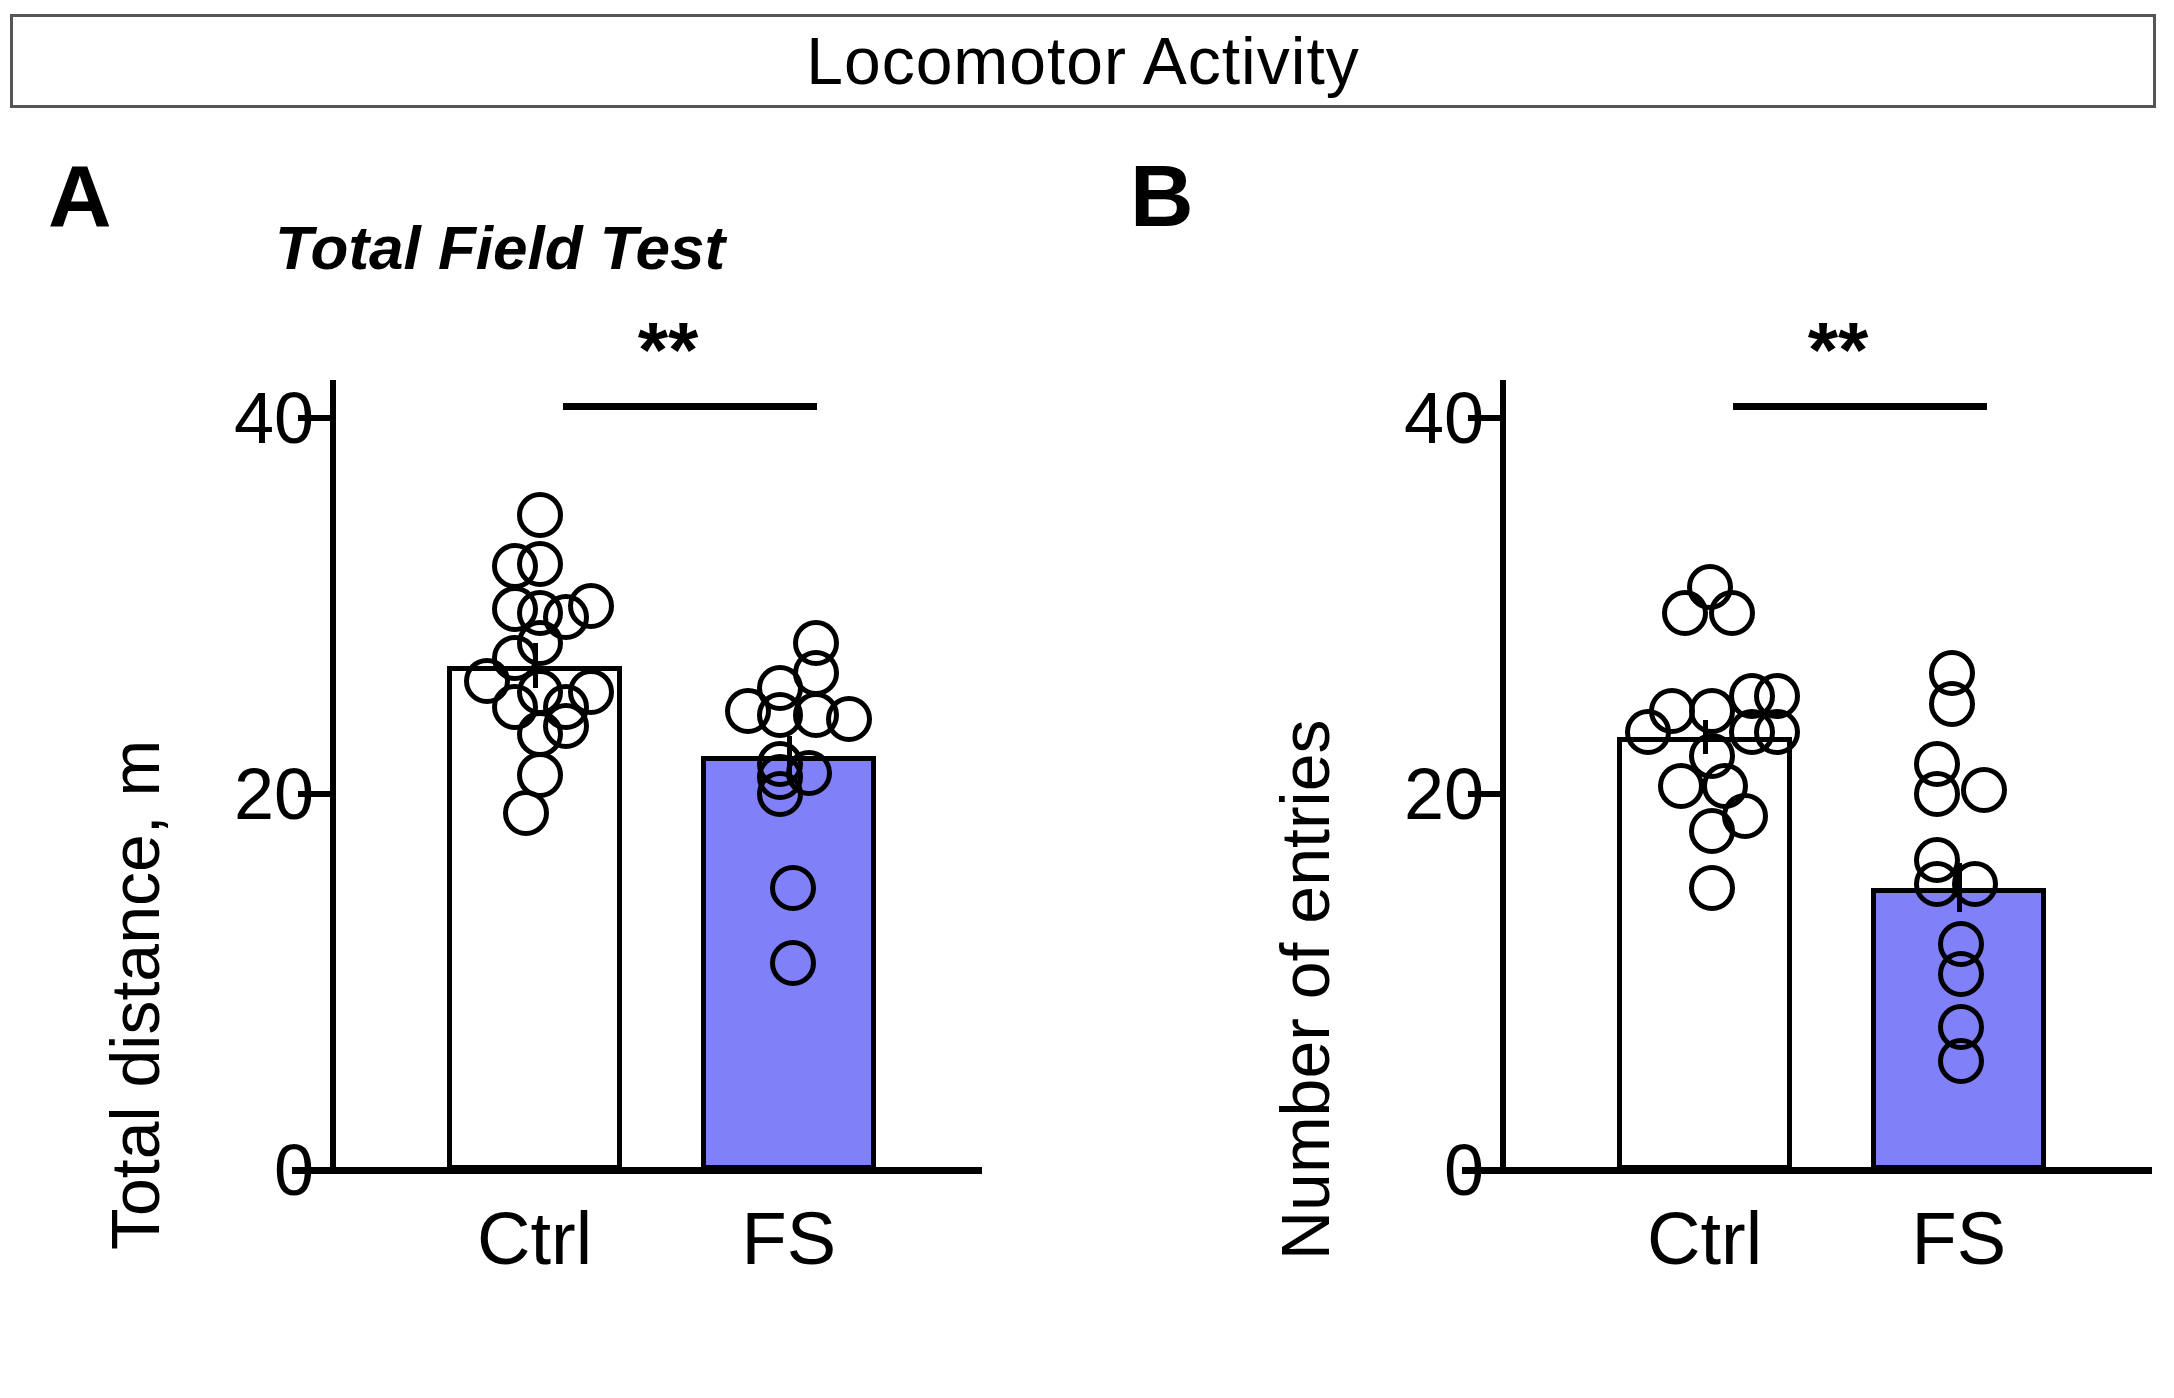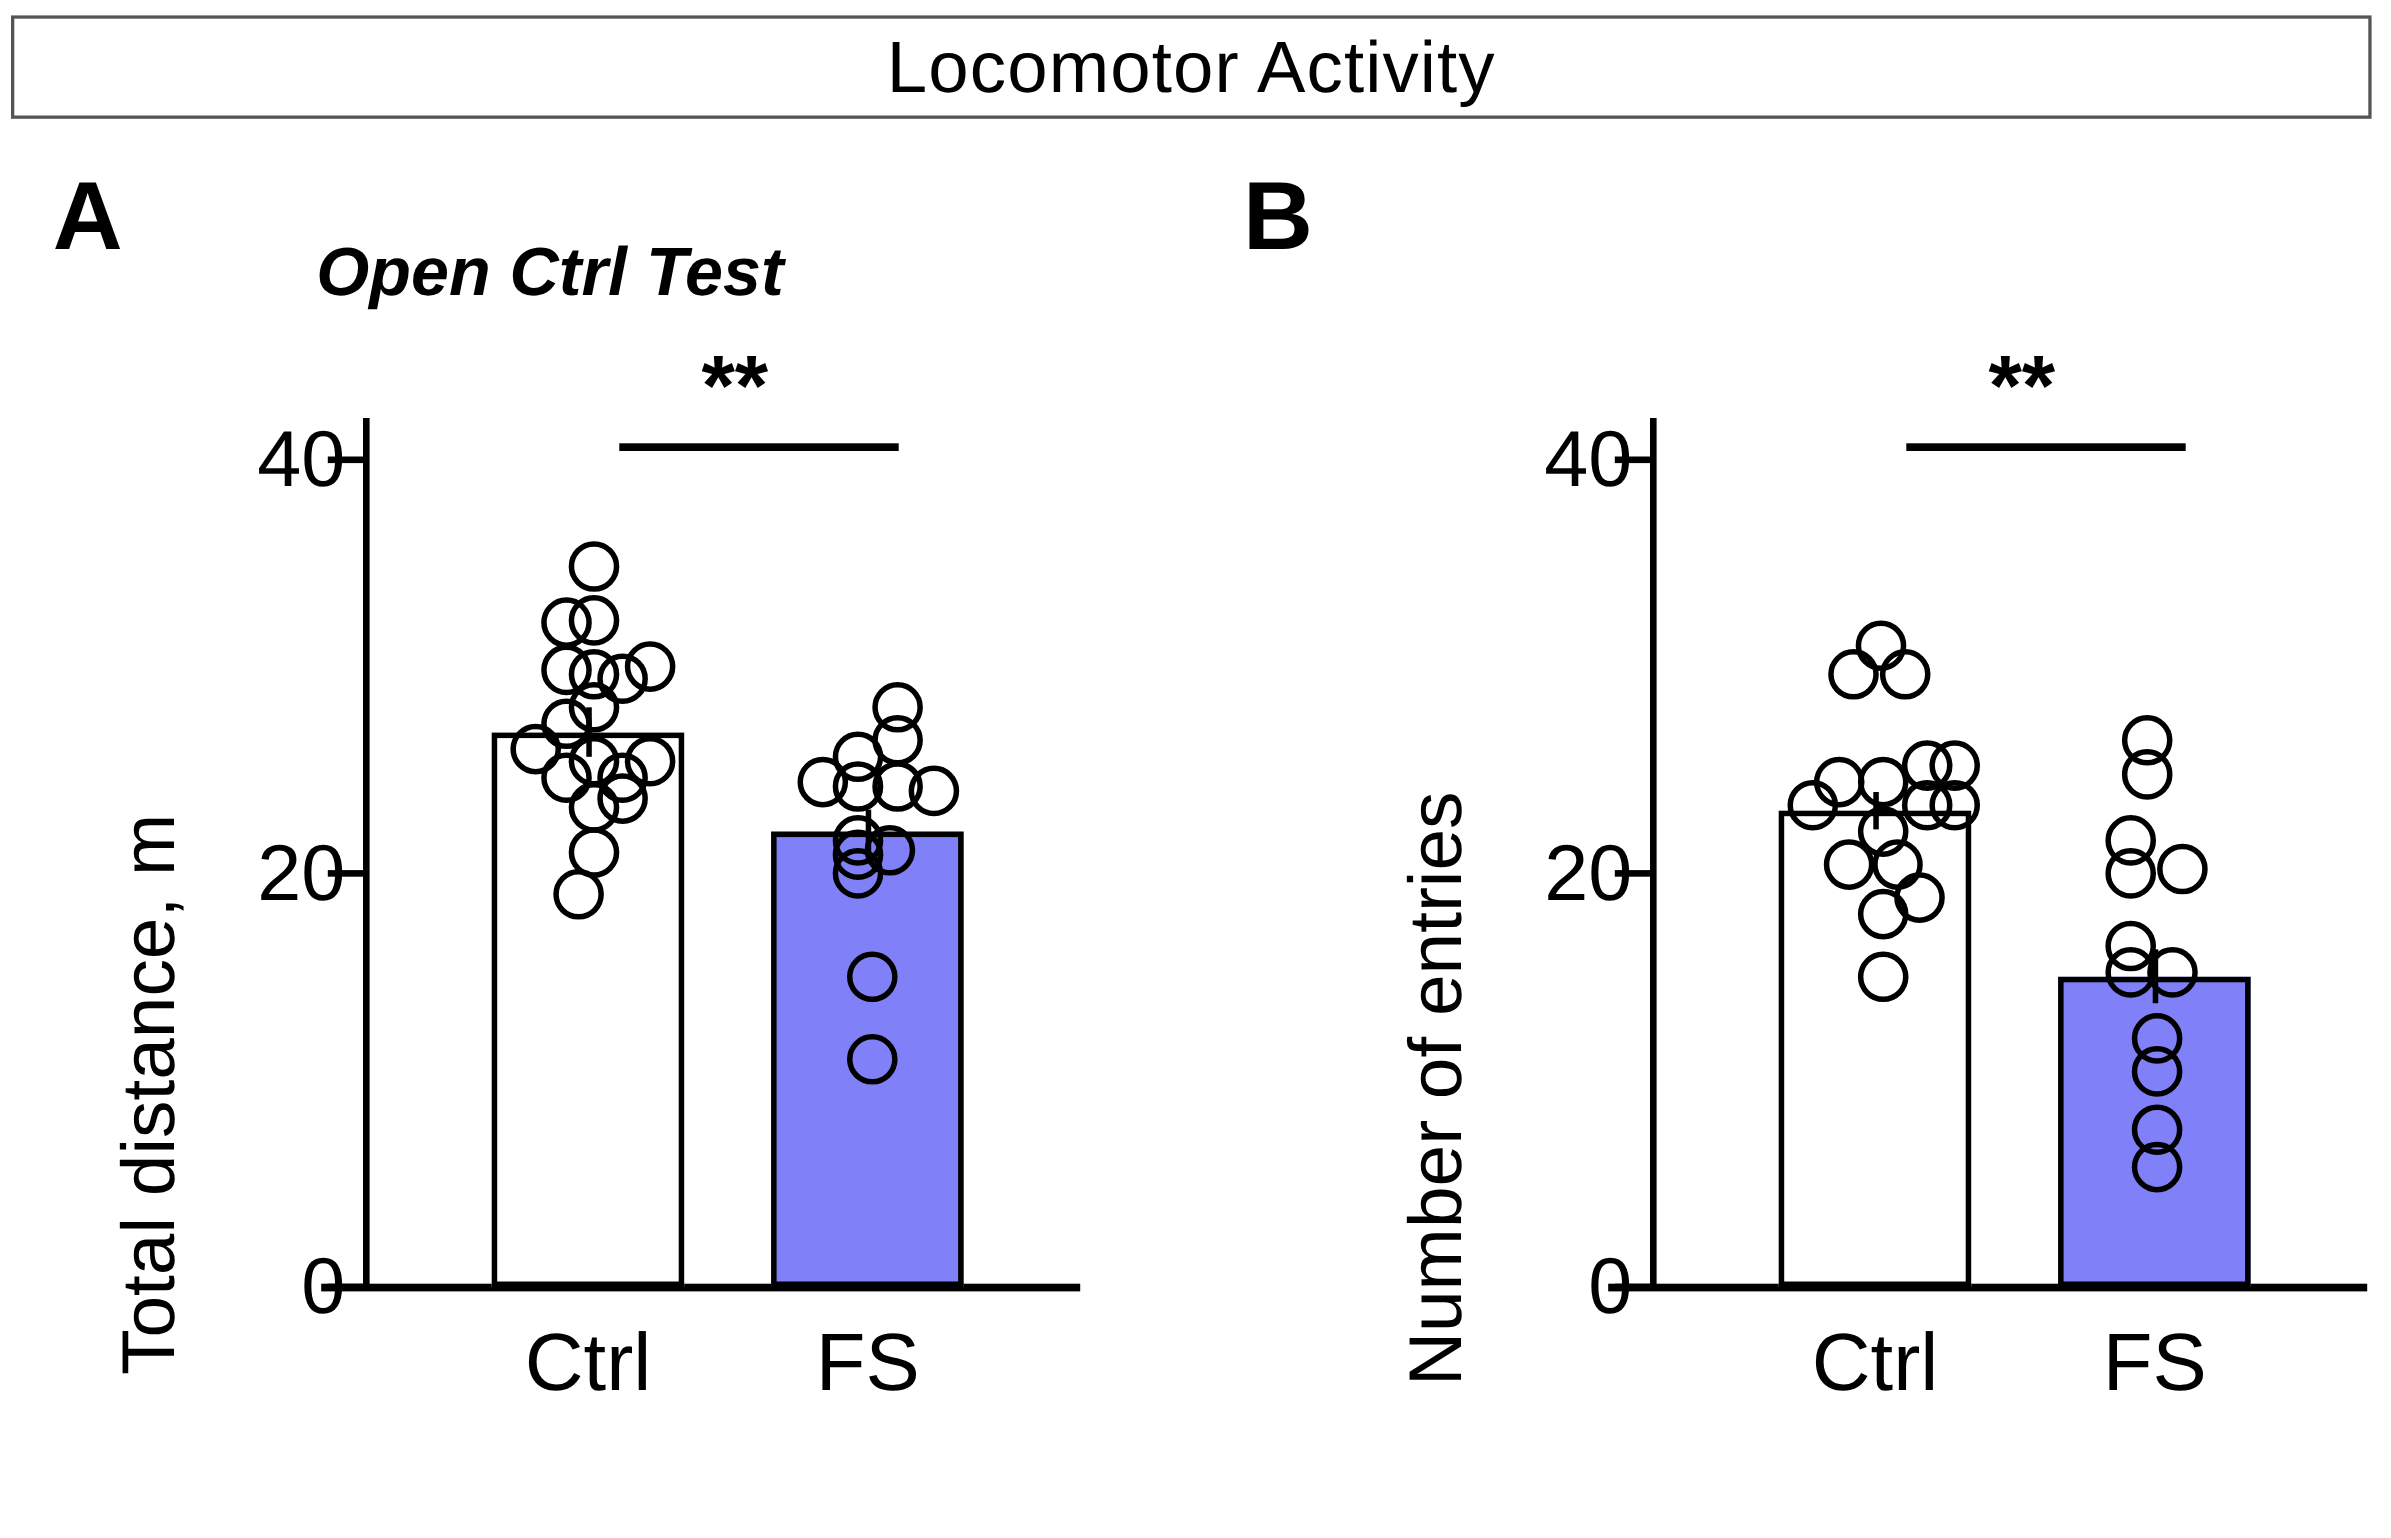--- a/index.html
+++ b/index.html
@@ -103,21 +103,21 @@
 <body>
 
 <div class="figure">
 
   <div class="title-banner">
     <span class="title-text">Locomotor Activity</span>
   </div>
 
   <div class="panel panel-a">
     <span class="panel-letter">A</span>
-    <span class="panel-subtitle">Open Ctrl Test</span>
+    <span class="panel-subtitle">Total Field Test</span>
     <span class="ylabel">Total distance, m</span>
     <div class="plot" id="plot-a">
         <div class="axis-vline"></div>
         <div class="axis-hline"></div>
         <div class="tick" style="top: 787px;"></div>
         <div class="tick-label" style="top: 790px;">0</div>
         <div class="tick" style="top: 410.81px;"></div>
         <div class="tick-label" style="top: 413.81px;">20</div>
         <div class="tick" style="top: 34.619px;"></div>
         <div class="tick-label" style="top: 37.619px;">40</div>

